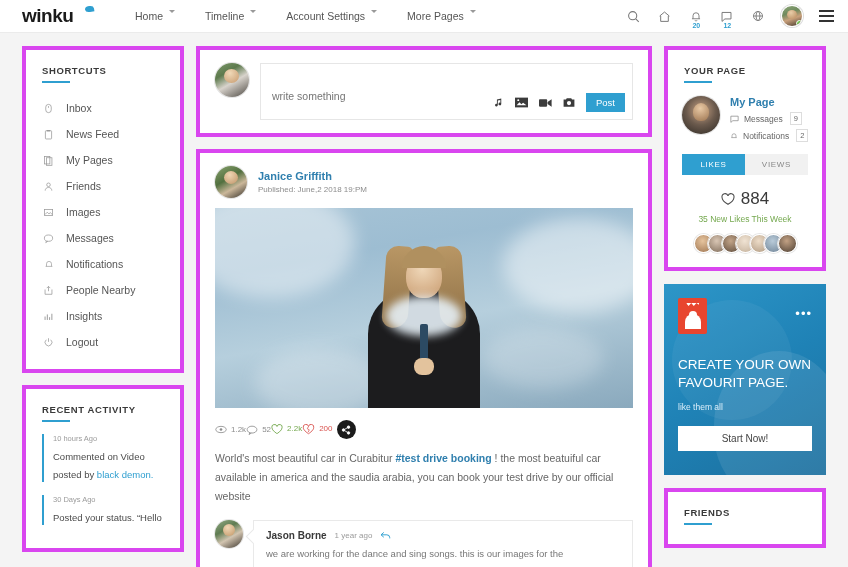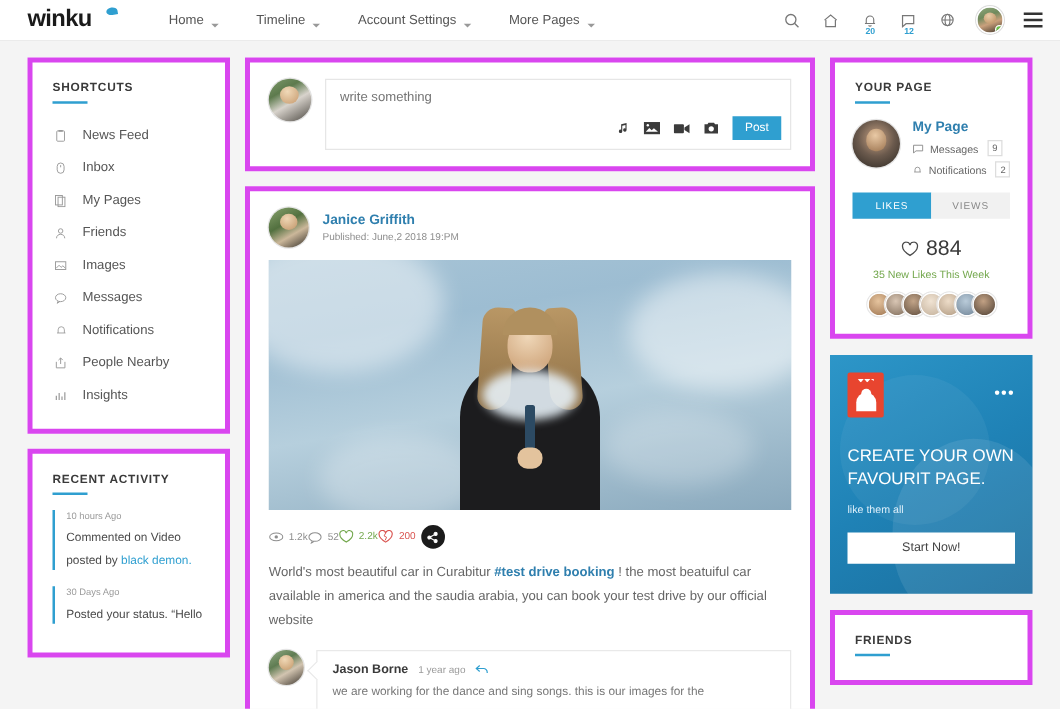--- a/index.html
+++ b/index.html
@@ -26,21 +26,21 @@
   .logo-mark {
     position: absolute; top: 1px; left: 85px;
     width: 9px; height: 6px;
     background: #2f9fd0;
     border-radius: 50% 50% 0 50%;
     transform: rotate(-10deg);
   }
   .nav { display: flex; align-items: center; margin-left: 20px; }
   .nav-item {
     font-size: 10.5px; color: #555; margin-right: 30px;
-    display: flex; align-items: flex-end; cursor: pointer;
+    display: flex; align-items: flex-start; cursor: pointer;
     white-space: nowrap;
   }
   .caret {
     display: inline-block; margin-left: 6px;
     border-left: 3px solid transparent;
     border-right: 3px solid transparent;
     border-top: 3px solid #999;
   }
   .hdr-right {
     margin-left: auto; display: flex; align-items: center;
@@ -121,21 +121,21 @@
     position: relative; overflow: hidden;
     box-shadow: 0 0 0 1px #e3e3e3;
   }
   .cmp-avatar::after {
     content:''; position:absolute; left:9px; top:6px;
     width:15px; height:14px; border-radius:50%;
     background: radial-gradient(circle at 40% 30%, #f0d9b8, #c79a6e);
   }
   .cmp-box {
     flex: 1; border: 1px solid #e6e6e6; background: #fff;
-    height: 57px; position: relative; padding: 4px 11px;
+    height: 57px; position: relative; padding: 22px 11px;
   }
   .cmp-input {
     width: 100%; border: none; outline: none;
     font-size: 10.5px; color: #999;
     font-family: "Liberation Sans", sans-serif;
     background: transparent;
   }
   .cmp-actions {
     position: absolute; right: 7px; bottom: 7px;
     display: flex; align-items: center; gap: 11px;
@@ -433,36 +433,36 @@
 
   <div class="col-left">
 
     <div class="card">
       <div class="widget-title">SHORTCUTS</div>
       <div class="title-rule"></div>
       <div class="side-list">
 
         <div class="side-item">
           <span class="side-ico">
+            <svg width="9" height="11" viewBox="0 0 12 16" fill="none" stroke="#999" stroke-width="1.1">
+              <rect x="2" y="2" width="8" height="12" rx="4"></rect>
+                <line x1="6" y1="4.5" x2="6" y2="7"></line>
+            </svg>
+          </span>
+          <span>Inbox</span>
+        </div>
+
+        <div class="side-item">
+          <span class="side-ico">
             <svg width="11" height="11" viewBox="0 0 16 16" fill="none" stroke="#999" stroke-width="1.1">
               <rect x="3.5" y="2.5" width="9" height="12" rx="1"></rect>
                 <line x1="5.5" y1="2.5" x2="10.5" y2="2.5" stroke-width="2"></line>
             </svg>
           </span>
           <span>News Feed</span>
-        </div>
-
-        <div class="side-item">
-          <span class="side-ico">
-            <svg width="9" height="11" viewBox="0 0 12 16" fill="none" stroke="#999" stroke-width="1.1">
-              <rect x="2" y="2" width="8" height="12" rx="4"></rect>
-                <line x1="6" y1="4.5" x2="6" y2="7"></line>
-            </svg>
-          </span>
-          <span>Inbox</span>
         </div>
 
         <div class="side-item">
           <span class="side-ico">
             <svg width="11" height="11" viewBox="0 0 16 16" fill="none" stroke="#999" stroke-width="1.1">
               <rect x="2" y="2" width="8" height="11"></rect>
                 <rect x="5" y="4" width="8" height="11"></rect>
             </svg>
           </span>
           <span>My Pages</span>
@@ -525,20 +525,29 @@
             <svg width="11" height="11" viewBox="0 0 16 16" fill="none" stroke="#999" stroke-width="1.4">
               <line x1="3" y1="13" x2="3" y2="8"></line>
                 <line x1="6.3" y1="13" x2="6.3" y2="5"></line>
               <line x1="9.6" y1="13" x2="9.6" y2="9"></line>
                 <line x1="12.9" y1="13" x2="12.9" y2="4"></line>
             </svg>
           </span>
           <span>Insights</span>
         </div>
 
+        <div class="side-item">
+          <span class="side-ico">
+            <svg width="11" height="11" viewBox="0 0 16 16" fill="none" stroke="#999" stroke-width="1.1">
+              <path d="M4.8 4a5 5 0 106.4 0"></path>
+                <line x1="8" y1="1.8" x2="8" y2="7"></line>
+            </svg>
+          </span>
+          <span>Logout</span>
+        </div>
 
       </div>
     </div>
 
     <div class="card" style="margin-top:12px;">
       <div class="widget-title">RECENT ACTIVITY</div>
       <div class="title-rule"></div>
       <div class="act-list">
         <div class="act-item">
           <span class="act-time">10 hours Ago</span>

